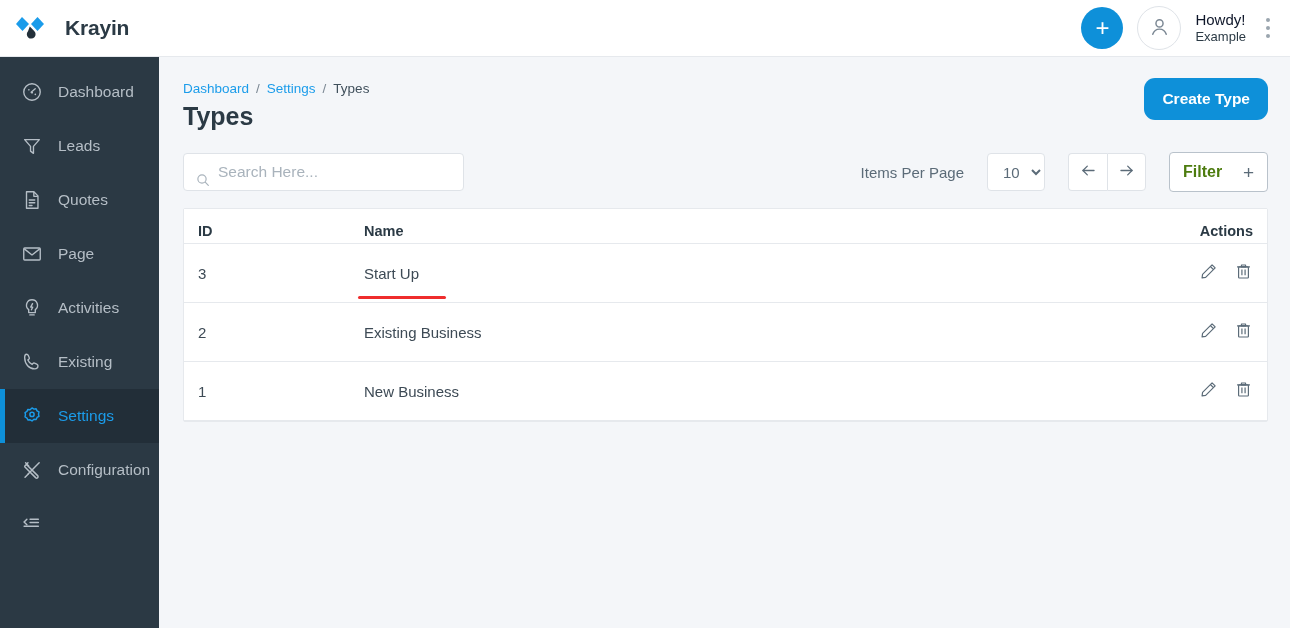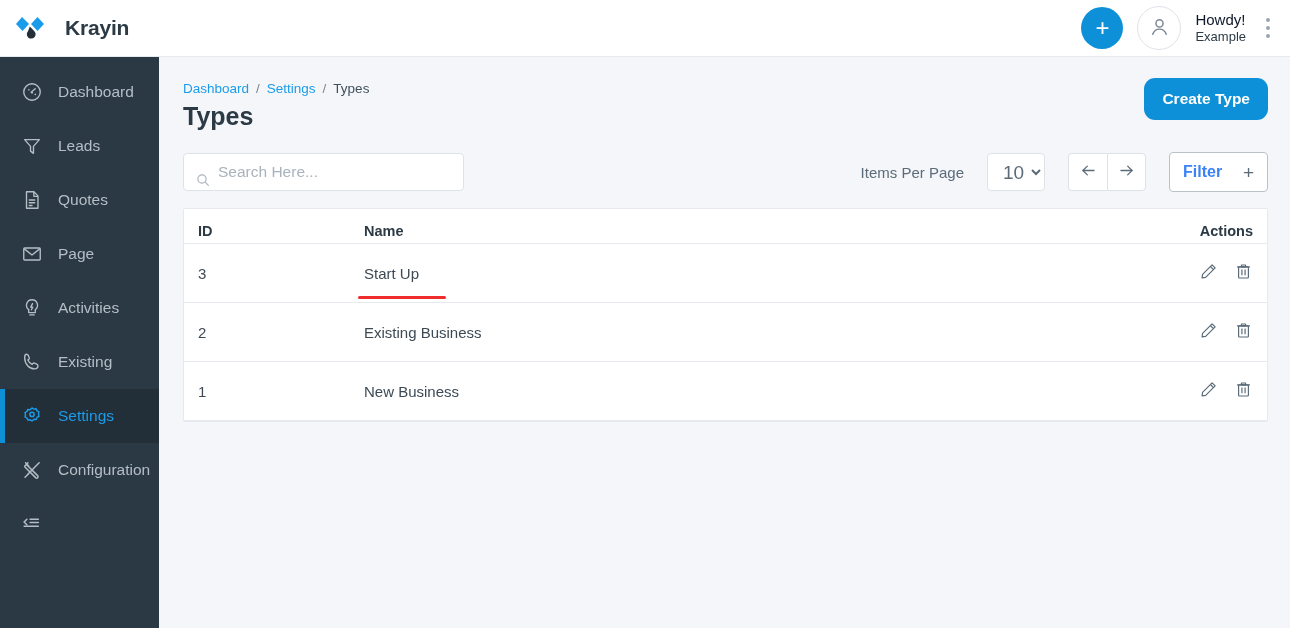--- a/index.html
+++ b/index.html
@@ -85,36 +85,36 @@
     border: none; outline: none; background: transparent; width: 100%;
     padding: 0 10px 0 34px; font-size: 15.5px; color: #c2410c;
     font-family: "Liberation Sans", sans-serif;
   }
   .search-input::placeholder { color: #a9b3bc; }
 
   .toolbar-right { margin-left: auto; display: flex; align-items: center; gap: 23px; }
   .ipp-label { font-size: 15px; color: #5b6b78; }
   .ipp-select {
     width: 58px; height: 38px; border: 1px solid #dfe3e8; border-radius: 4px;
-    background: #fff; font-size: 19px; color: #5b6b78; padding-left: 11px;
+    background: #fff; font-size: 15px; color: #5b6b78; padding-left: 11px;
     font-family: "Liberation Sans", sans-serif; cursor: pointer;
   }
   .pager { display: flex; }
   .pager button {
     width: 39px; height: 38px; background: #fff; border: 1px solid #dfe3e8;
     display: flex; align-items: center; justify-content: center; cursor: pointer;
   }
   .pager button:first-child { border-radius: 4px 0 0 4px; border-right: none; }
   .pager button:last-child { border-radius: 0 4px 4px 0; }
   .filter-btn {
     height: 40px; min-width: 99px; border: 1px solid #b9c2cb; border-radius: 4px;
     background: #fff; display: flex; align-items: center; justify-content: space-between;
     padding: 0 13px; gap: 18px; cursor: pointer;
   }
-  .filter-btn .ftxt { font-size: 16px; font-weight: bold; color: #3b82f6; }
+  .filter-btn .ftxt { font-size: 16px; font-weight: bold; color: #4d7c0f; }
   .filter-btn .fplus { font-size: 19px; color: #5b6b78; line-height: 1; }
 
   
   .card {
     margin-top: 16px; background: #fff; border: 1px solid #e6e9ed; border-radius: 2px;
   }
   table { width: 100%; border-collapse: collapse; }
   thead th {
     text-align: left; font-size: 14.5px; font-weight: bold; color: #2b3a45;
     padding: 14px 0 4px 0; border-bottom: 1px solid #e6e9ed; background: #fff;

